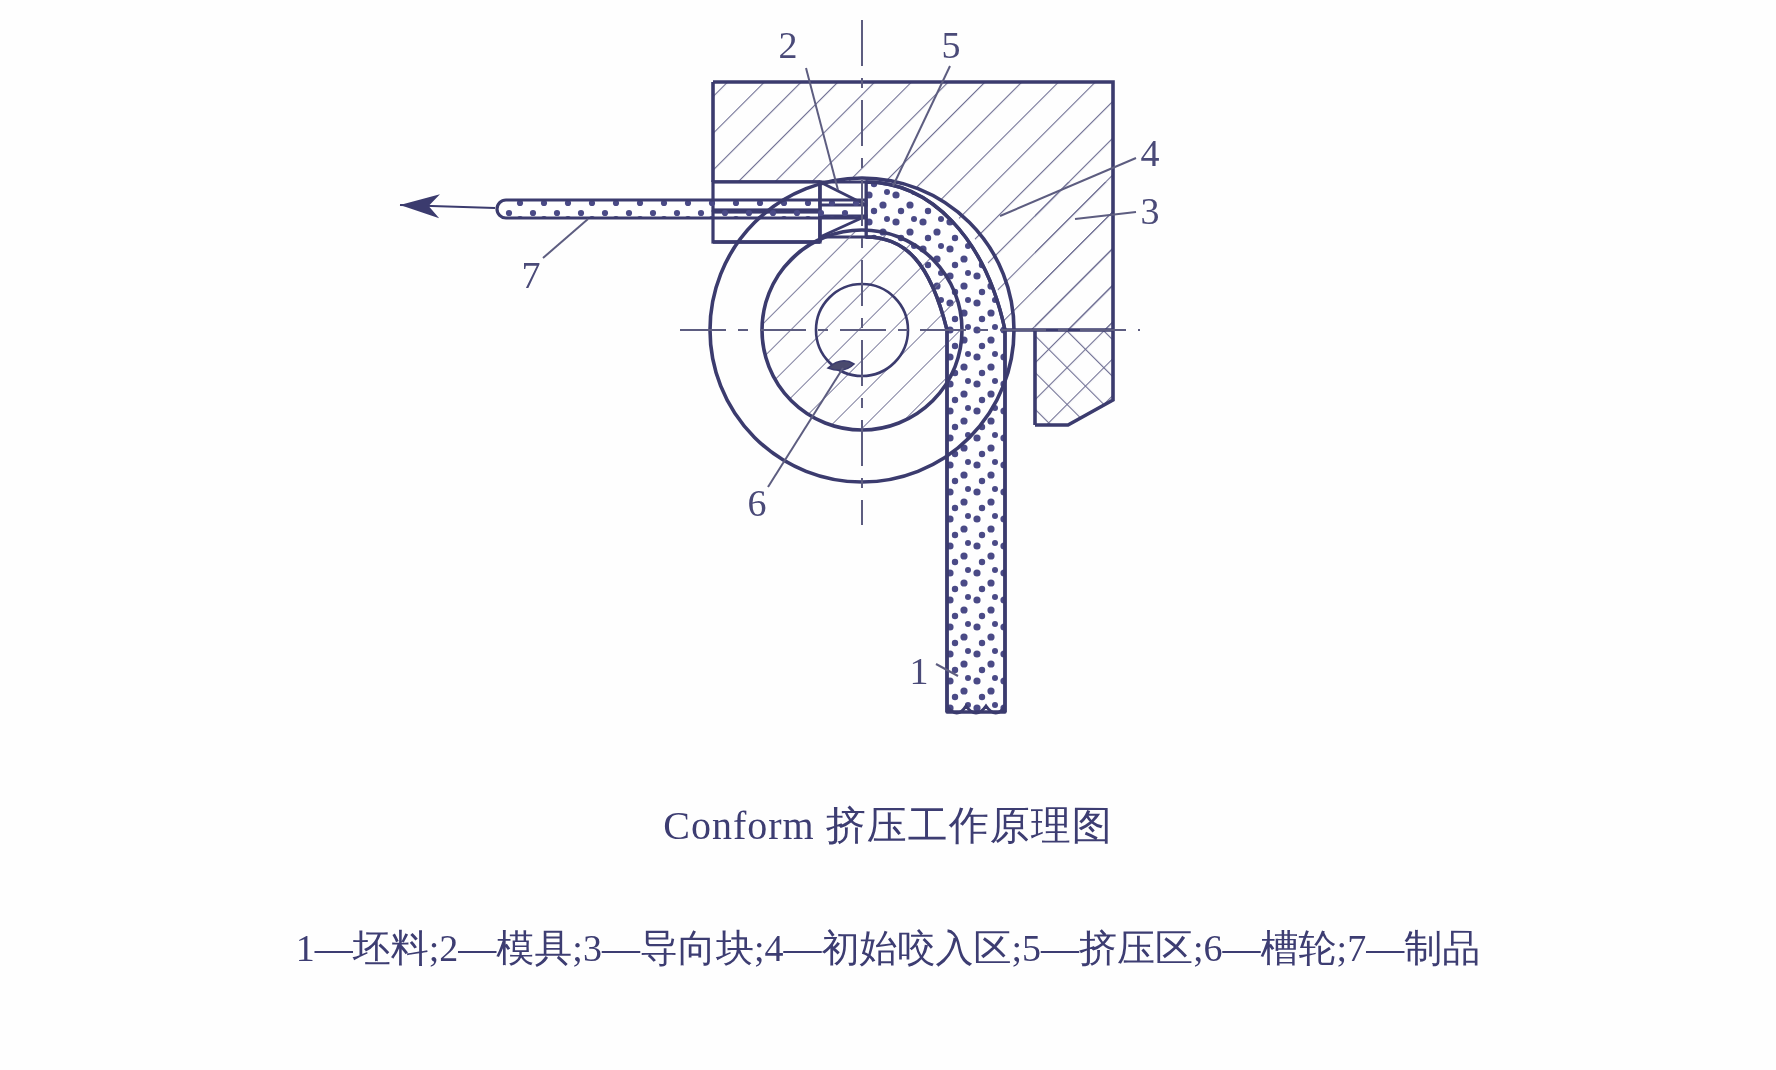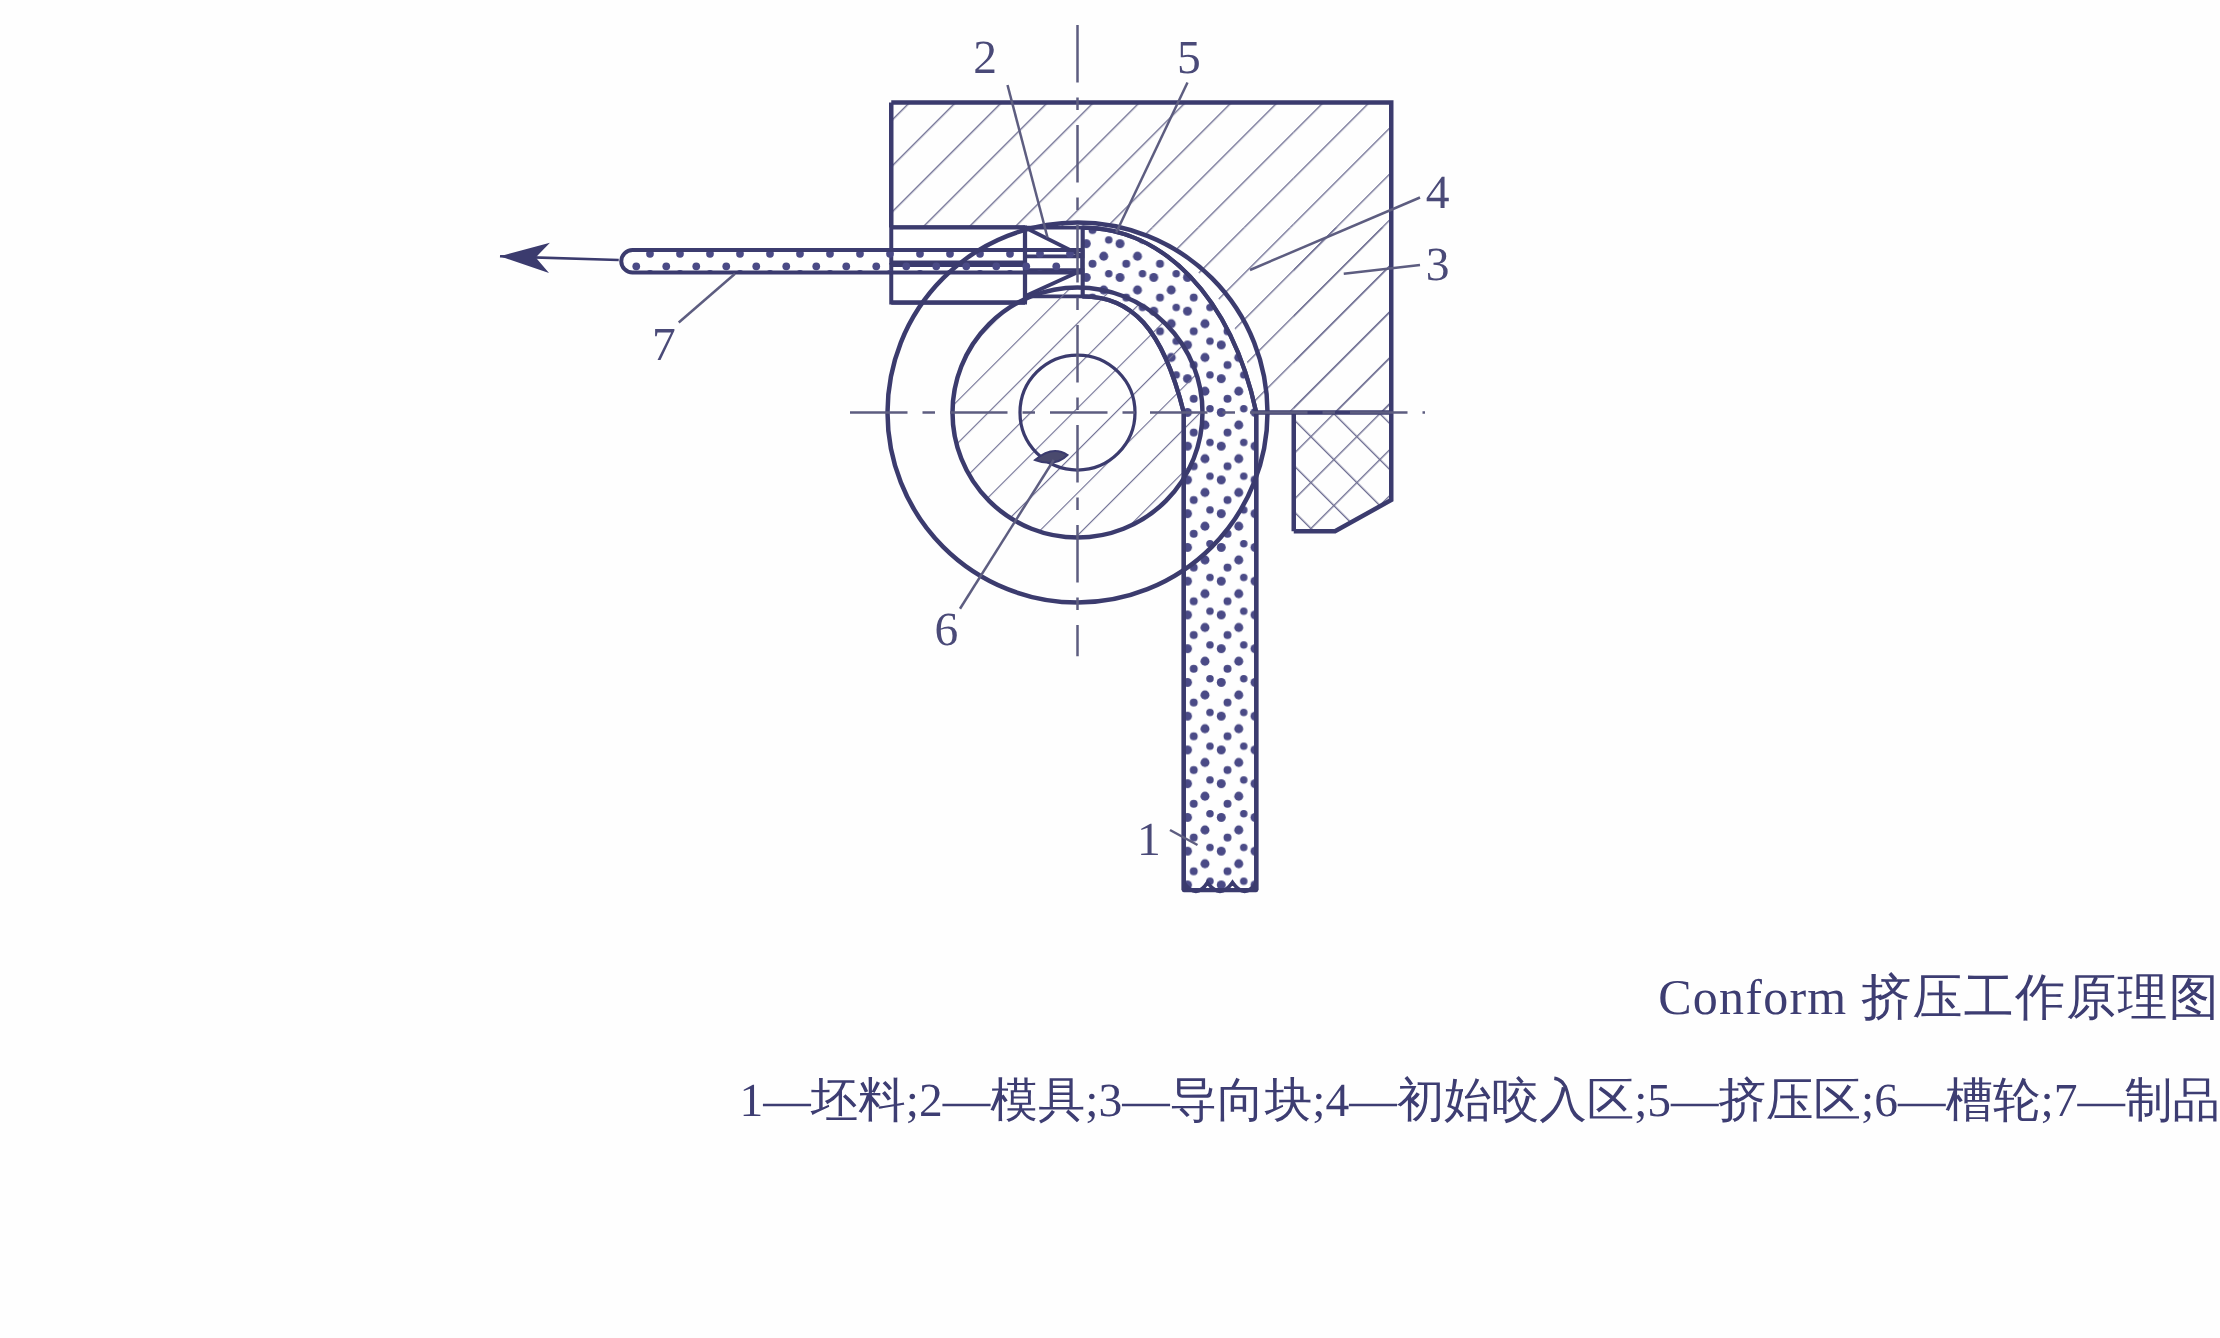--- a/index.html
+++ b/index.html
@@ -24,31 +24,32 @@
     position: absolute;
     left: 0;
     top: 0;
     width: 1776px;
     height: 800px;
   }
   .caption-block {
     position: absolute;
     left: 0;
     width: 1776px;
-    text-align: right;
+    text-align: center;
+    margin-top: 28px;
   }
   #figure-title {
     top: 770px;
     font-size: 40px;
     letter-spacing: 1px;
     color: #3d3d72;
     font-family: "Liberation Serif", "DejaVu Serif", serif;
   }
   #figure-legend {
-    top: 855px;
+    top: 895px;
     font-size: 38px;
     color: #3d3d72;
     letter-spacing: 0px;
     font-family: "Liberation Serif", "DejaVu Serif", serif;
   }
   .callout {
     font-size: 38px;
     fill: #4a4a78;
     font-family: "Liberation Serif", "DejaVu Serif", serif;
   }

